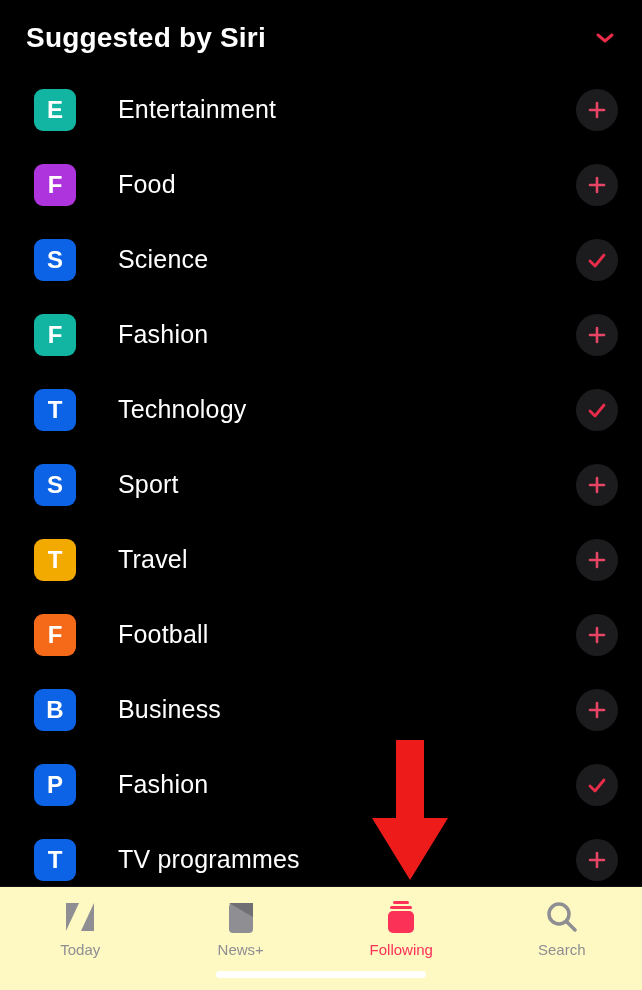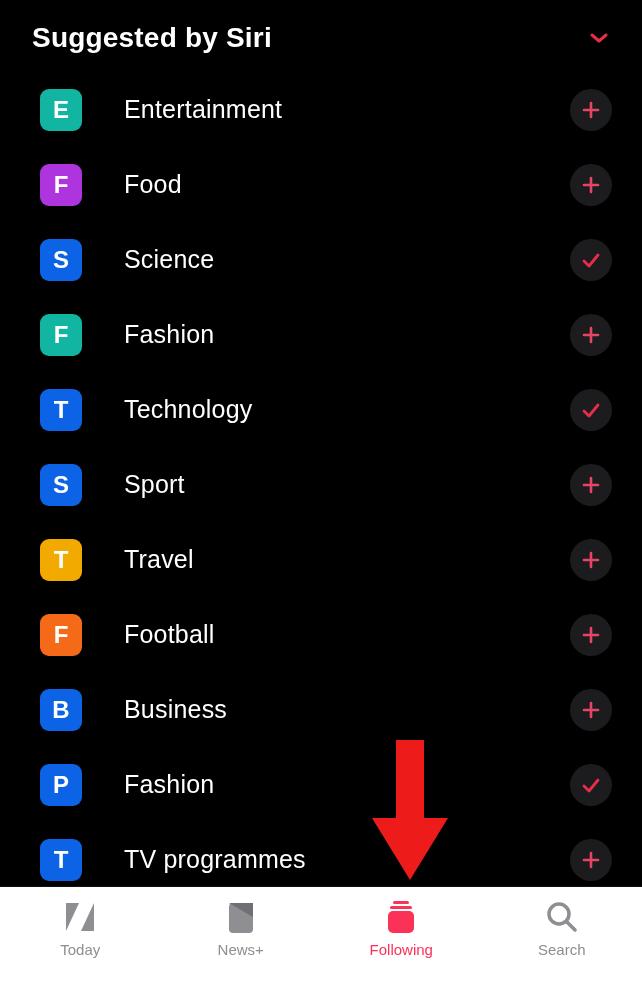--- a/index.html
+++ b/index.html
@@ -13,21 +13,21 @@
     position: relative;
   }
   .screen {
     display: flex;
     flex-direction: column;
     height: 100%;
   }
   .content {
     flex: 1;
     overflow: hidden;
-    padding: 0 28px;
+    padding: 0 22px;
   }
   .section-header {
     display: flex;
     align-items: center;
     justify-content: space-between;
     padding: 22px 4px 18px 4px;
     cursor: pointer;
   }
   .section-header h2 {
     font-size: 28px;
@@ -82,21 +82,21 @@
     display: flex;
     align-items: center;
     justify-content: center;
     flex-shrink: 0;
     cursor: pointer;
     margin-right: 2px;
   }
   .action-btn svg { display: block; }
   .tabbar {
     height: 104px;
-    background: #ffffff;
+    background: #fef9c3;
     border-top: 1px solid #111;
     display: flex;
     align-items: flex-start;
     justify-content: space-around;
     padding-top: 10px;
   }
   .tab {
     width: 25%;
     display: flex;
     flex-direction: column;

